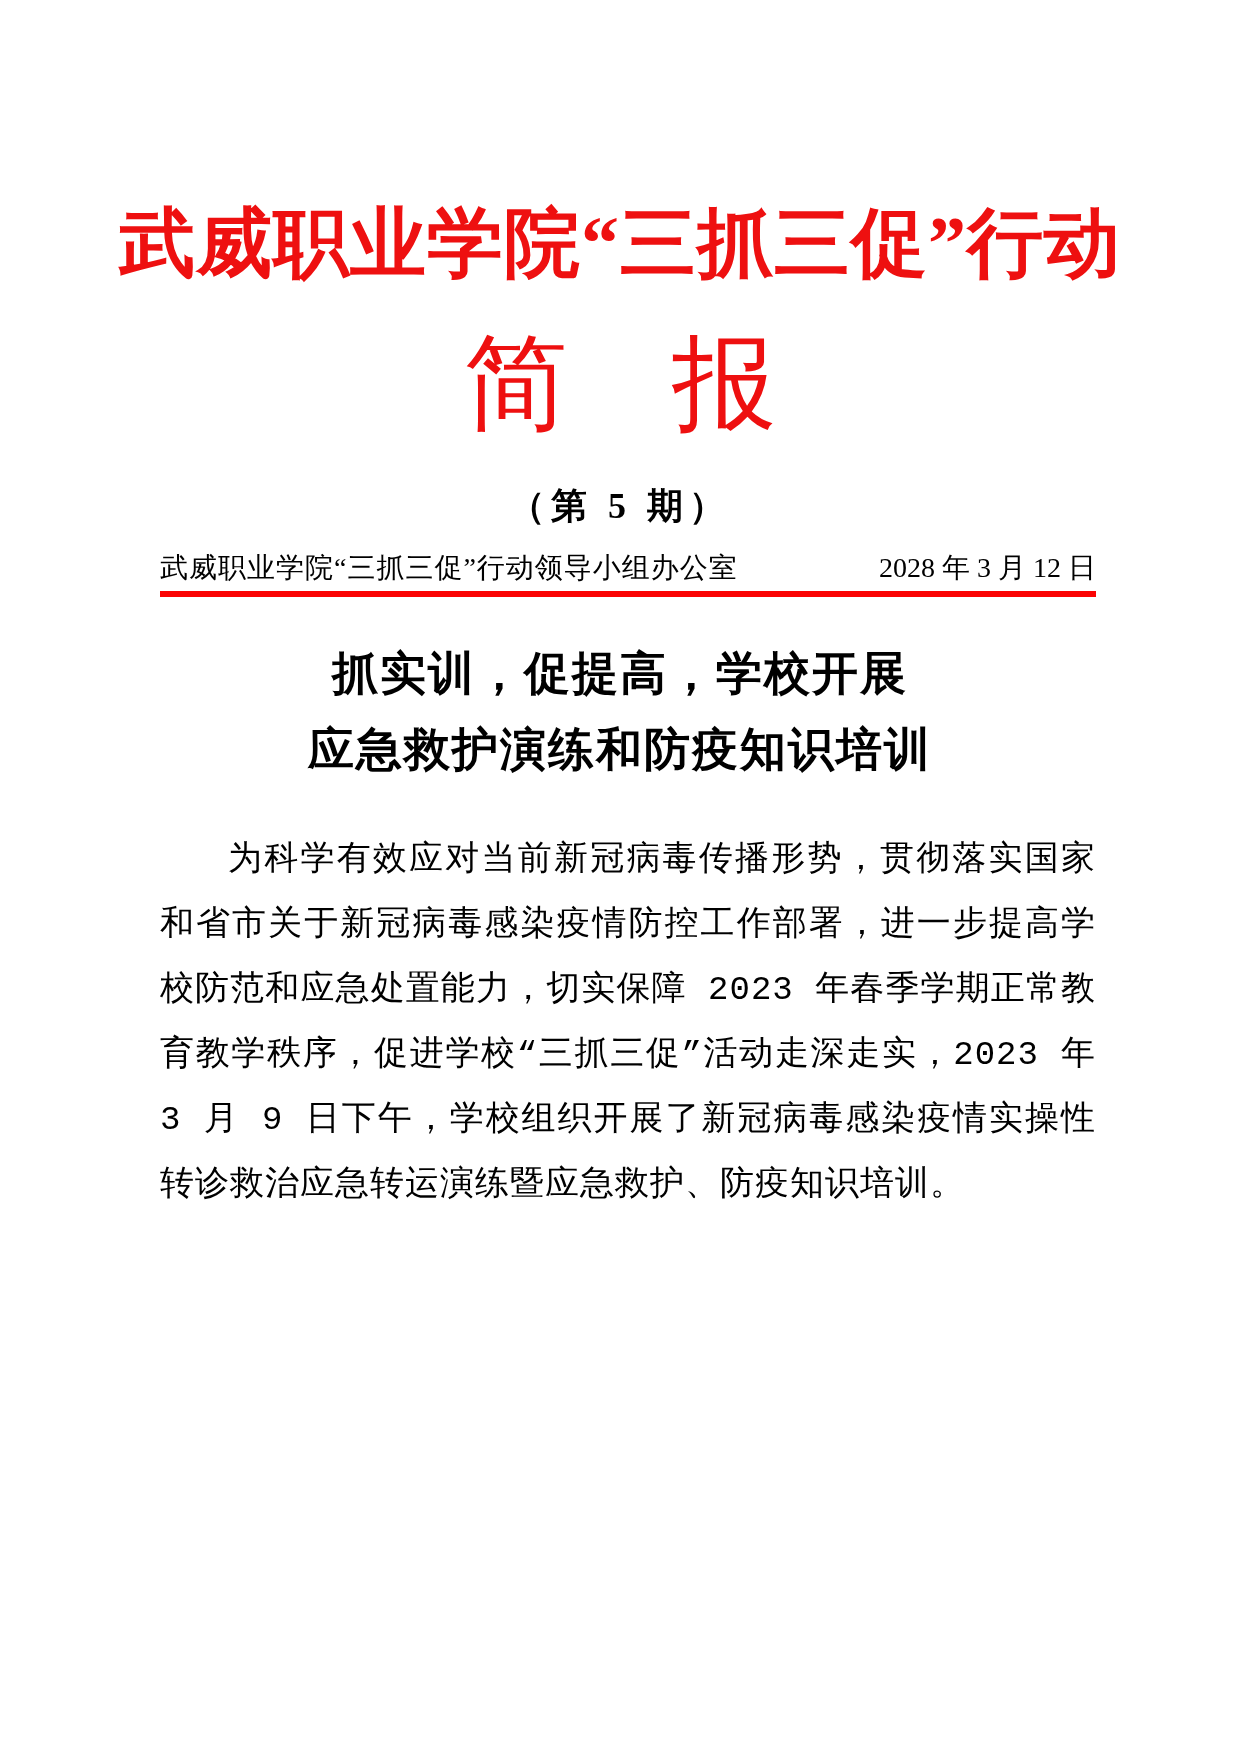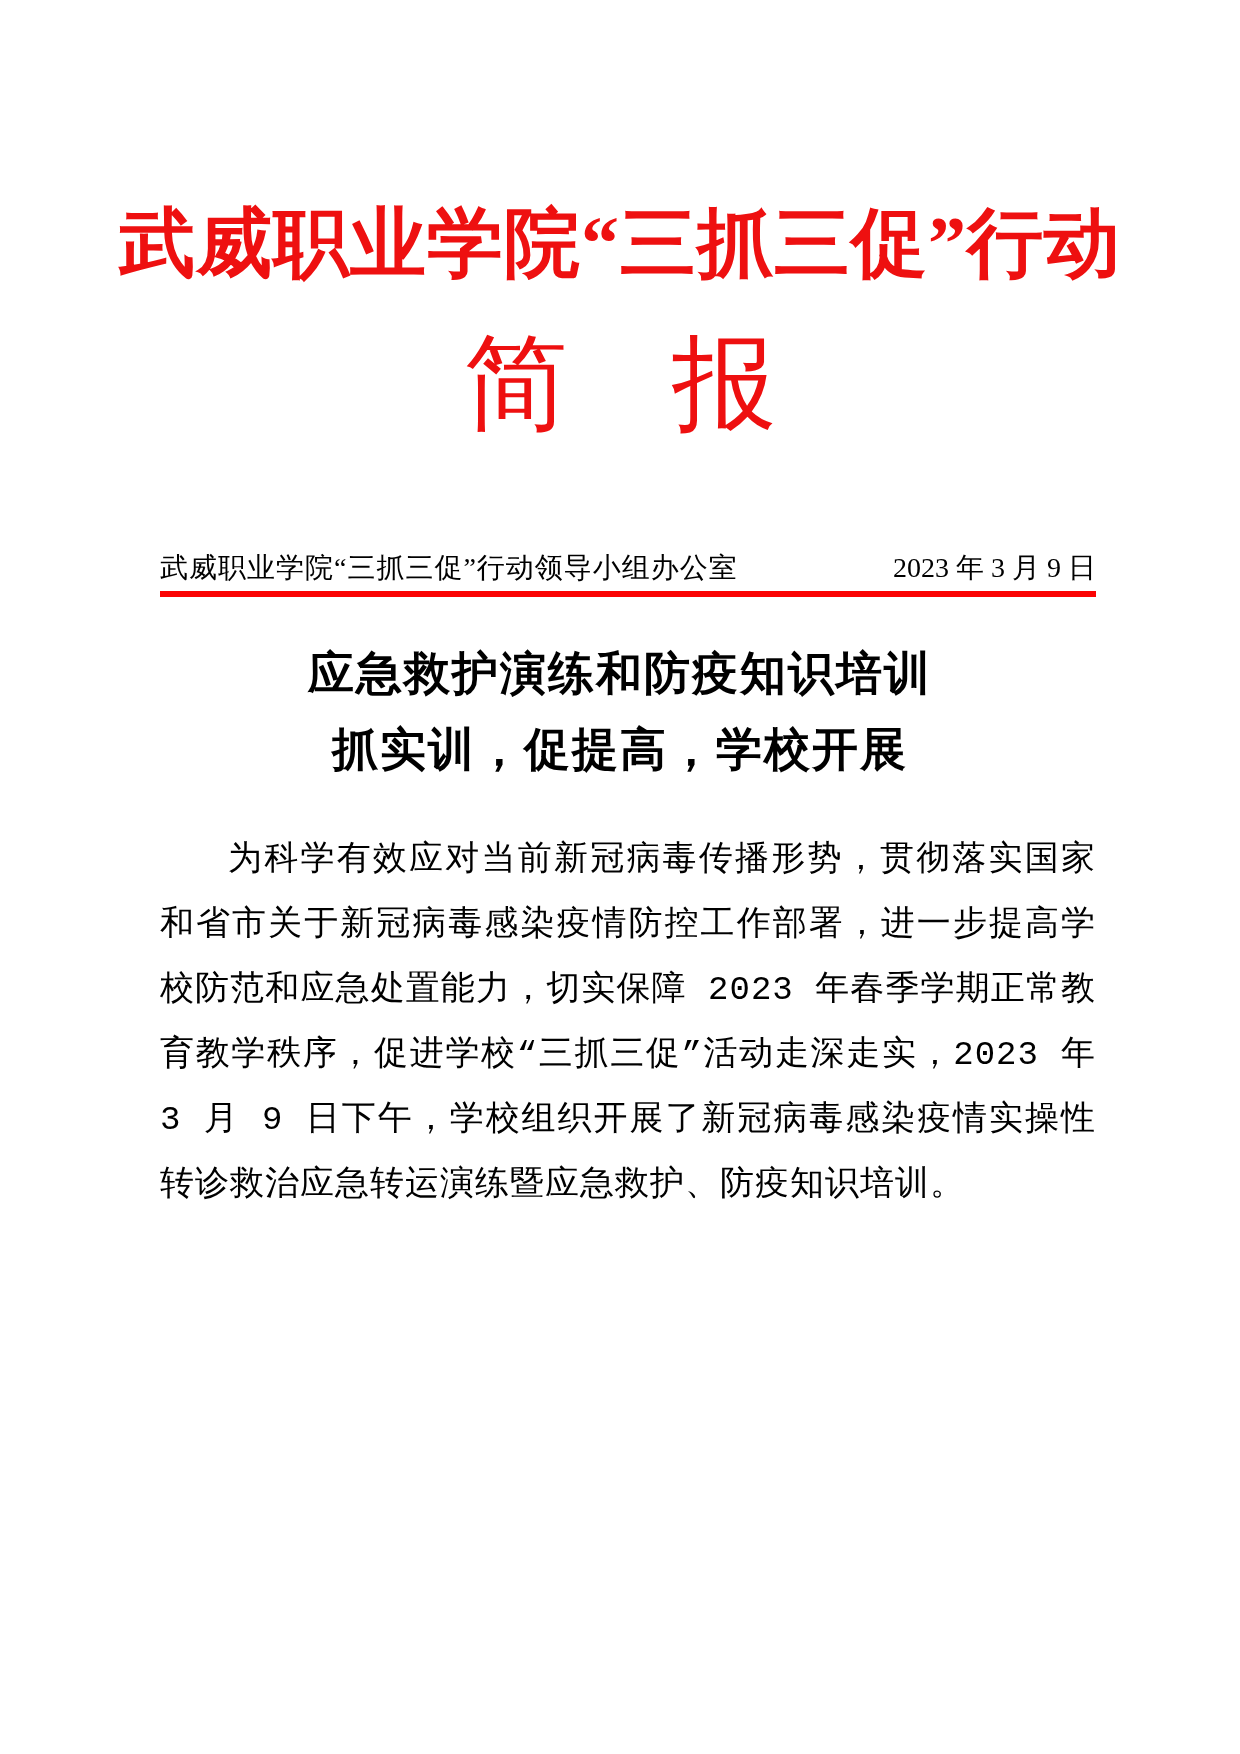--- a/index.html
+++ b/index.html
@@ -115,29 +115,30 @@
 </style>
 </head>
 <body>
 
 <div class="page">
 
   <div class="masthead-title1">武威职业学院“三抓三促”行动</div>
 
   <div class="masthead-title2">简　报</div>
 
+  <div class="issue-line">（第 5 期）</div>
 
   <div class="byline-row">
     <span class="byline-office">武威职业学院“三抓三促”行动领导小组办公室</span>
-    <span class="byline-date">2023 年 3 月 9 日</span>
+    <span class="byline-date">2028 年 3 月 12 日</span>
   </div>
 
   <div class="article-heading">
+    <div>抓实训，促提高，学校开展</div>
     <div>应急救护演练和防疫知识培训</div>
-    <div>抓实训，促提高，学校开展</div>
   </div>
 
   <div class="article-body">
     <p>为科学有效应对当前新冠病毒传播形势，贯彻落实国家和省市关于新冠病毒感染疫情防控工作部署，进一步提高学校防范和应急处置能力，切实保障 2023 年春季学期正常教育教学秩序，促进学校“三抓三促”活动走深走实，2023 年 3 月 9 日下午，学校组织开展了新冠病毒感染疫情实操性转诊救治应急转运演练暨应急救护、防疫知识培训。</p>
   </div>
 
   <div class="footer-rule"></div>
 
 </div>
 

